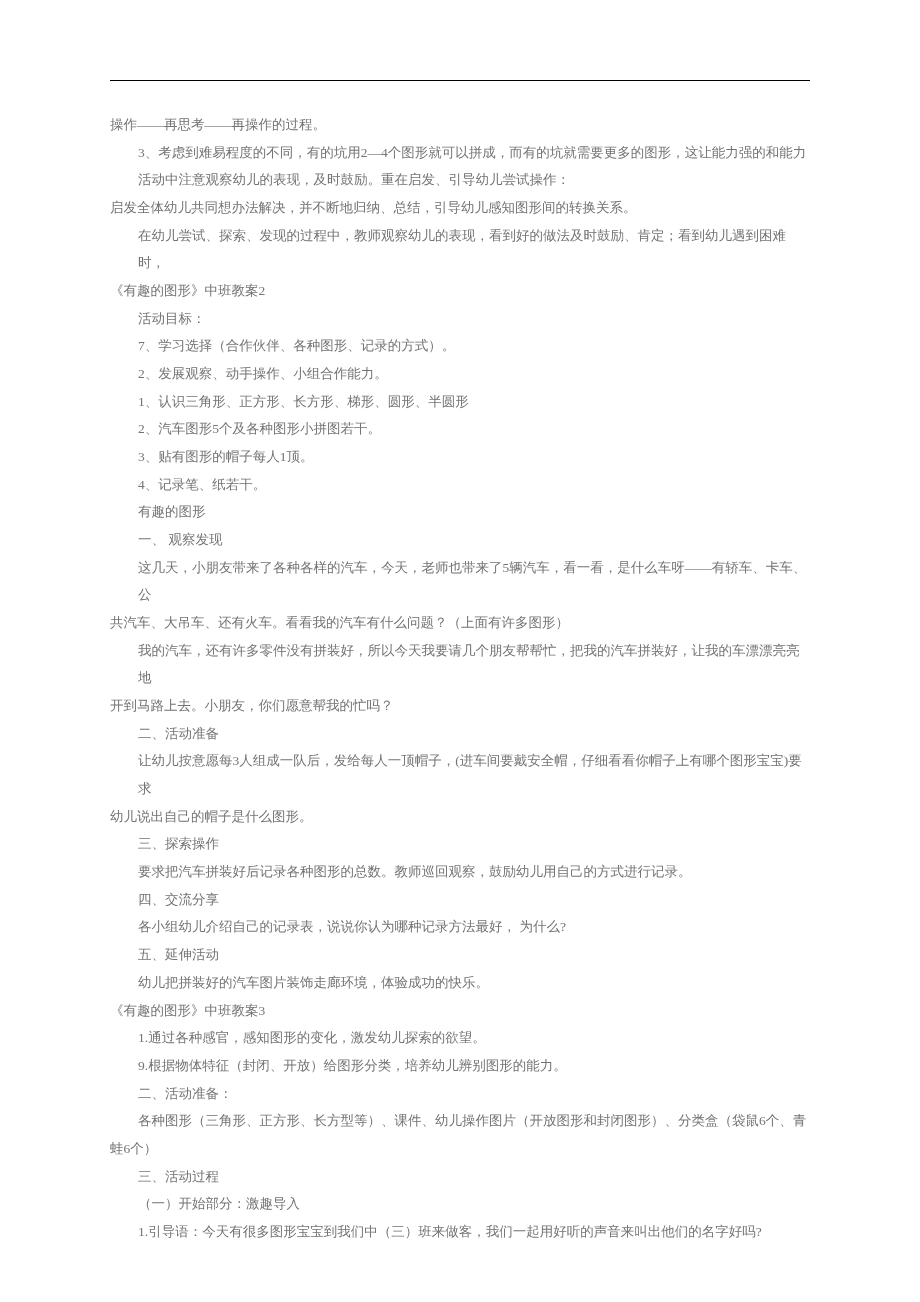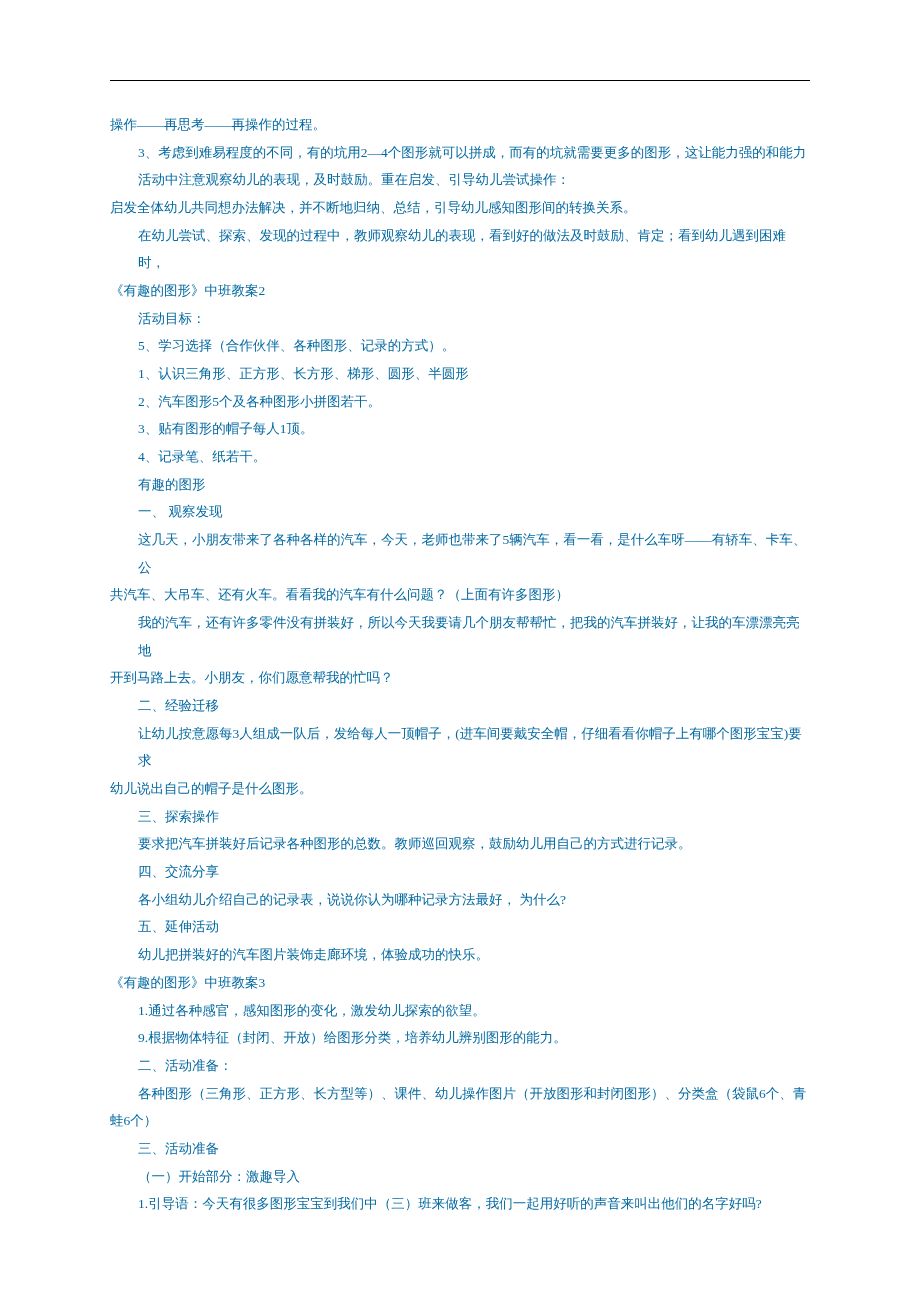--- a/index.html
+++ b/index.html
@@ -15,63 +15,64 @@
     box-sizing: border-box;
     position: relative;
   }
   .hr {
     border: none;
     border-top: 1.5px solid #000;
     margin: 0 0 30px 0;
   }
   .line {
     font-size: 13.5px;
-    color: #0369a1;
+    color: #737373;
     line-height: 2.05;
     white-space: pre-wrap;
   }
   .indent1 { padding-left: 28px; }
   .heading { padding-left: 0; }
 </style>
 </head>
 <body>
 
 <div class="page">
   <hr class="hr">
   <div id="content">
       <div class="line">操作——再思考——再操作的过程。</div>
       <div class="line indent1">3、考虑到难易程度的不同，有的坑用2—4个图形就可以拼成，而有的坑就需要更多的图形，这让能力强的和能力</div>
       <div class="line indent1">活动中注意观察幼儿的表现，及时鼓励。重在启发、引导幼儿尝试操作：</div>
       <div class="line">启发全体幼儿共同想办法解决，并不断地归纳、总结，引导幼儿感知图形间的转换关系。</div>
       <div class="line indent1">在幼儿尝试、探索、发现的过程中，教师观察幼儿的表现，看到好的做法及时鼓励、肯定；看到幼儿遇到困难时，</div>
       <div class="line heading">《有趣的图形》中班教案2</div>
       <div class="line indent1">活动目标：</div>
-      <div class="line indent1">5、学习选择（合作伙伴、各种图形、记录的方式）。</div>
+      <div class="line indent1">7、学习选择（合作伙伴、各种图形、记录的方式）。</div>
+      <div class="line indent1">2、发展观察、动手操作、小组合作能力。</div>
       <div class="line indent1">1、认识三角形、正方形、长方形、梯形、圆形、半圆形</div>
       <div class="line indent1">2、汽车图形5个及各种图形小拼图若干。</div>
       <div class="line indent1">3、贴有图形的帽子每人1顶。</div>
       <div class="line indent1">4、记录笔、纸若干。</div>
       <div class="line indent1">有趣的图形</div>
       <div class="line indent1">一、 观察发现</div>
       <div class="line indent1">这几天，小朋友带来了各种各样的汽车，今天，老师也带来了5辆汽车，看一看，是什么车呀——有轿车、卡车、公</div>
       <div class="line">共汽车、大吊车、还有火车。看看我的汽车有什么问题？（上面有许多图形）</div>
       <div class="line indent1">我的汽车，还有许多零件没有拼装好，所以今天我要请几个朋友帮帮忙，把我的汽车拼装好，让我的车漂漂亮亮地</div>
       <div class="line">开到马路上去。小朋友，你们愿意帮我的忙吗？</div>
-      <div class="line indent1">二、经验迁移</div>
+      <div class="line indent1">二、活动准备</div>
       <div class="line indent1">让幼儿按意愿每3人组成一队后，发给每人一顶帽子，(进车间要戴安全帽，仔细看看你帽子上有哪个图形宝宝)要求</div>
       <div class="line">幼儿说出自己的帽子是什么图形。</div>
       <div class="line indent1">三、探索操作</div>
       <div class="line indent1">要求把汽车拼装好后记录各种图形的总数。教师巡回观察，鼓励幼儿用自己的方式进行记录。</div>
       <div class="line indent1">四、交流分享</div>
       <div class="line indent1">各小组幼儿介绍自己的记录表，说说你认为哪种记录方法最好， 为什么?</div>
       <div class="line indent1">五、延伸活动</div>
       <div class="line indent1">幼儿把拼装好的汽车图片装饰走廊环境，体验成功的快乐。</div>
       <div class="line heading">《有趣的图形》中班教案3</div>
       <div class="line indent1">1.通过各种感官，感知图形的变化，激发幼儿探索的欲望。</div>
       <div class="line indent1">9.根据物体特征（封闭、开放）给图形分类，培养幼儿辨别图形的能力。</div>
       <div class="line indent1">二、活动准备：</div>
       <div class="line indent1">各种图形（三角形、正方形、长方型等）、课件、幼儿操作图片（开放图形和封闭图形）、分类盒（袋鼠6个、青</div>
       <div class="line">蛙6个）</div>
-      <div class="line indent1">三、活动准备</div>
+      <div class="line indent1">三、活动过程</div>
       <div class="line indent1">（一）开始部分：激趣导入</div>
       <div class="line indent1">1.引导语：今天有很多图形宝宝到我们中（三）班来做客，我们一起用好听的声音来叫出他们的名字好吗?</div>
     </div>
 </div>
 
 </body></html>

